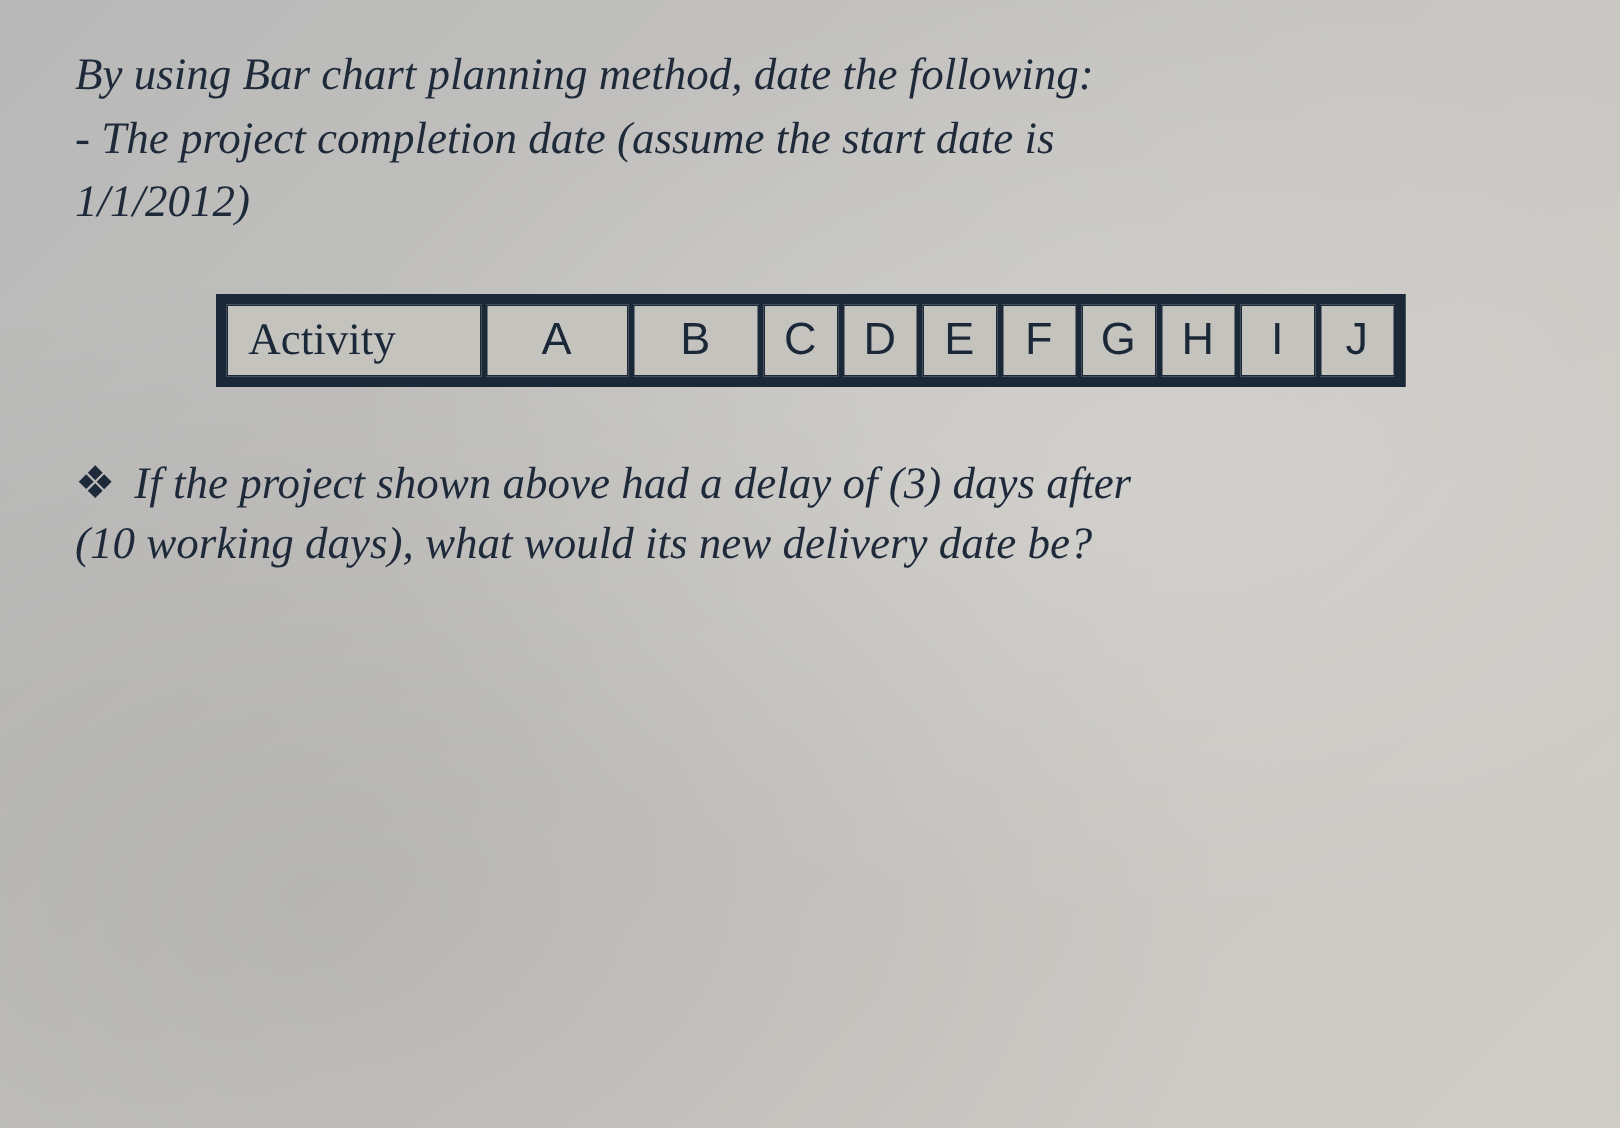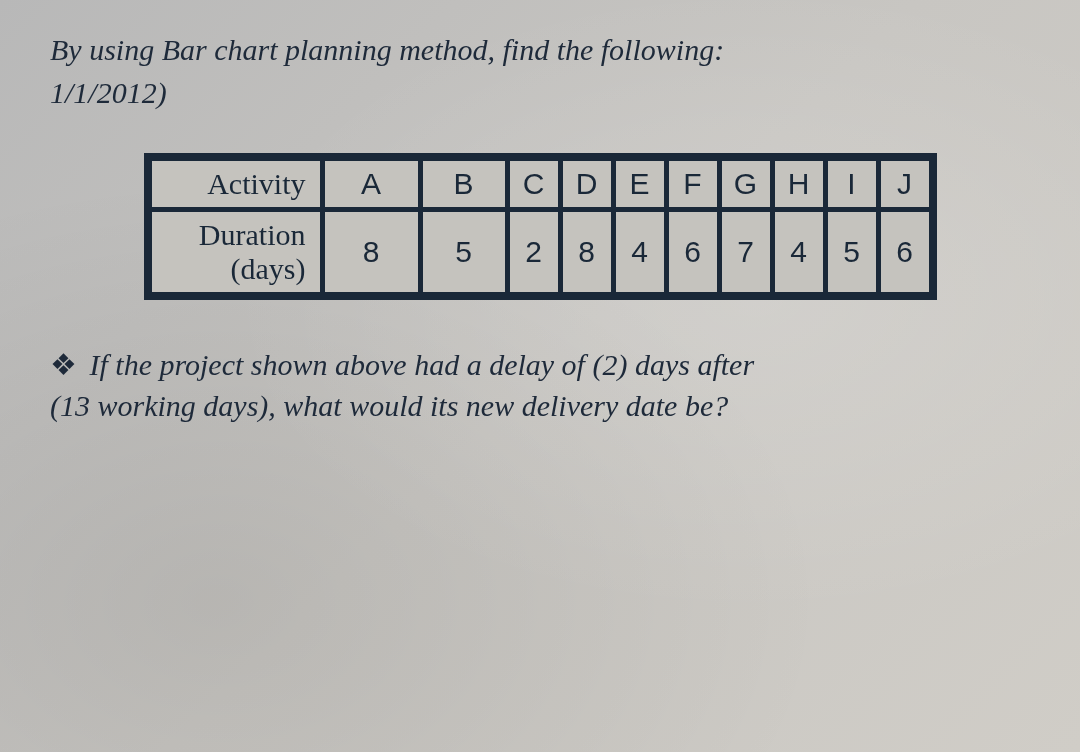--- a/index.html
+++ b/index.html
@@ -54,21 +54,21 @@
       font-size: 30px;
       font-weight: 500;
       color: #1a2838;
       padding: 6px 4px;
       border: 1px solid #1a2838;
       font-style: normal;
       font-family: Arial, sans-serif;
     }
     table.activity td.label {
       font-family: Georgia, serif;
-      text-align: right;
+      text-align: left;
       padding: 6px 14px;
       width: 170px;
     }
     table.activity td.wide1 {
       width: 95px;
     }
     table.activity td.wide2 {
       width: 84px;
     }
     table.activity td.narrow {
@@ -88,54 +88,42 @@
       vertical-align: top;
     }
     .footer .text {
       display: inline;
     }
   </style>
 </head>
 <body>
 
 <div class="intro">
-  <p>By using Bar chart planning method, find the following:</p>
+  <p>By using Bar chart planning method, date the following:</p>
+  <p>- The project completion date (assume the start date is</p>
   <p>1/1/2012)</p>
 </div>
 
 <div class="table-wrap">
   <table class="activity">
     <tbody>
         <tr>
       <td class="label">Activity</td>
       <td class="wide1">A</td>
       <td class="wide2">B</td>
       <td class="narrow">C</td>
       <td class="narrow">D</td>
       <td class="narrow">E</td>
       <td class="narrow">F</td>
       <td class="narrow">G</td>
       <td class="narrow">H</td>
       <td class="narrow">I</td>
       <td class="narrow">J</td>
     </tr>
-    <tr>
-      <td class="label">Duration (days)</td>
-      <td class="wide1">8</td>
-      <td class="wide2">5</td>
-      <td class="narrow">2</td>
-      <td class="narrow">8</td>
-      <td class="narrow">4</td>
-      <td class="narrow">6</td>
-      <td class="narrow">7</td>
-      <td class="narrow">4</td>
-      <td class="narrow">5</td>
-      <td class="narrow">6</td>
-    </tr>
   </tbody>
     </table>
 </div>
 
 <div class="footer">
   <span class="bullet">❖</span>
-  <span class="text">If the project shown above had a delay of (2) days after</span><br>
-  <span class="text">(13 working days), what would its new delivery date be?</span>
+  <span class="text">If the project shown above had a delay of (3) days after</span><br>
+  <span class="text">(10 working days), what would its new delivery date be?</span>
 </div>
 
 </body></html>

